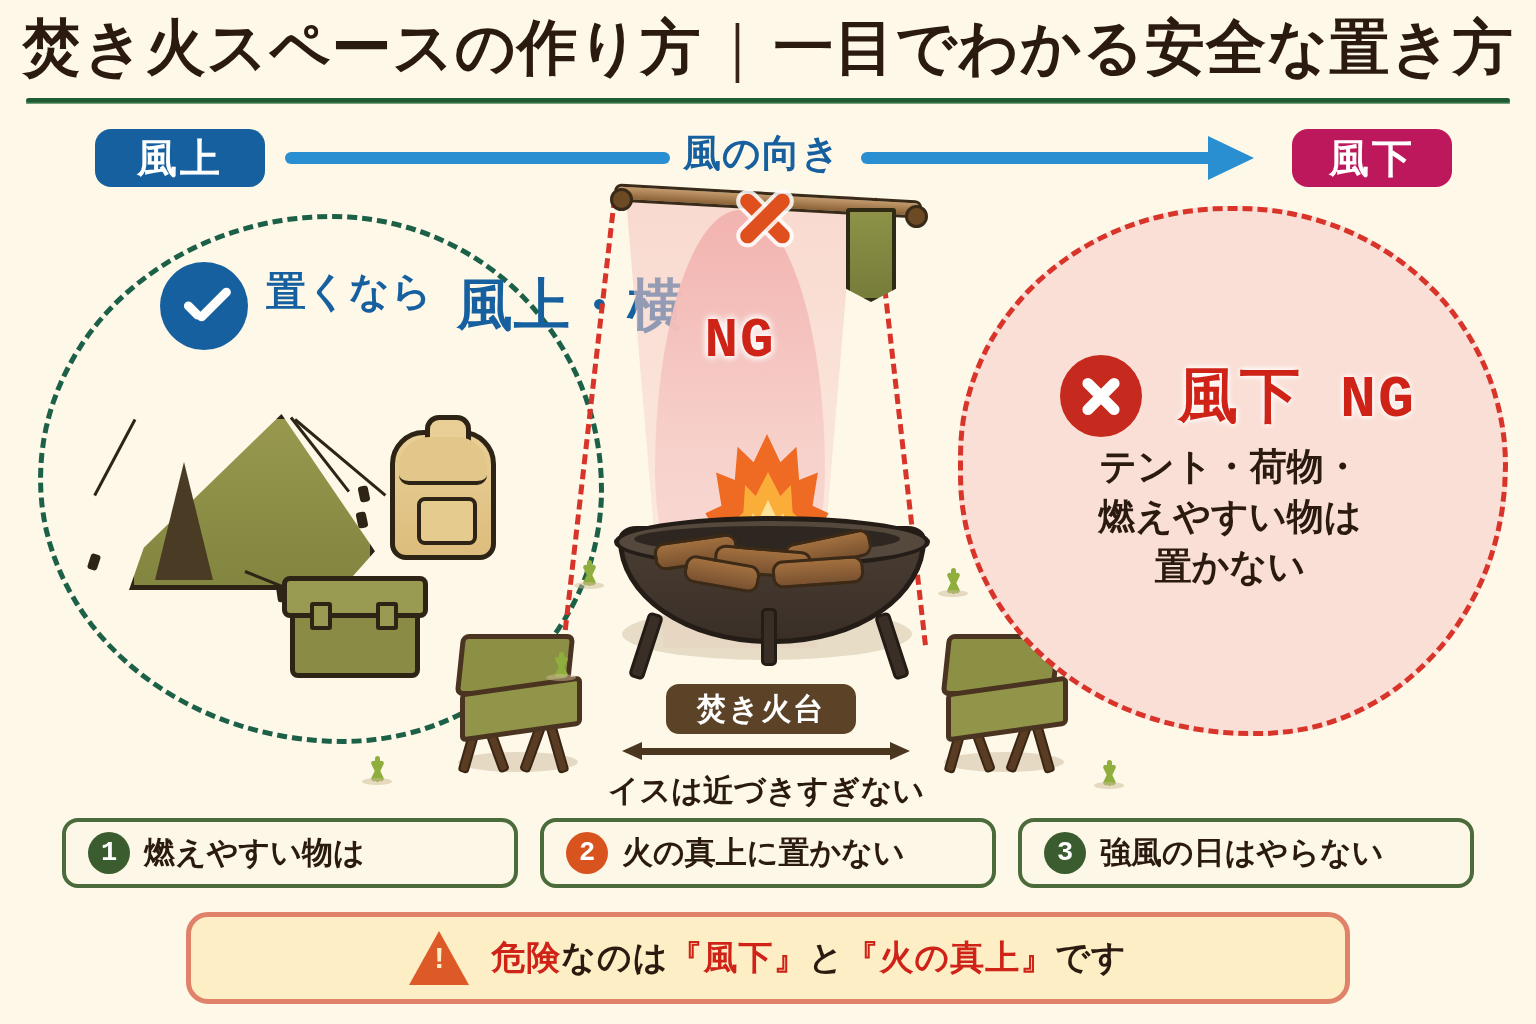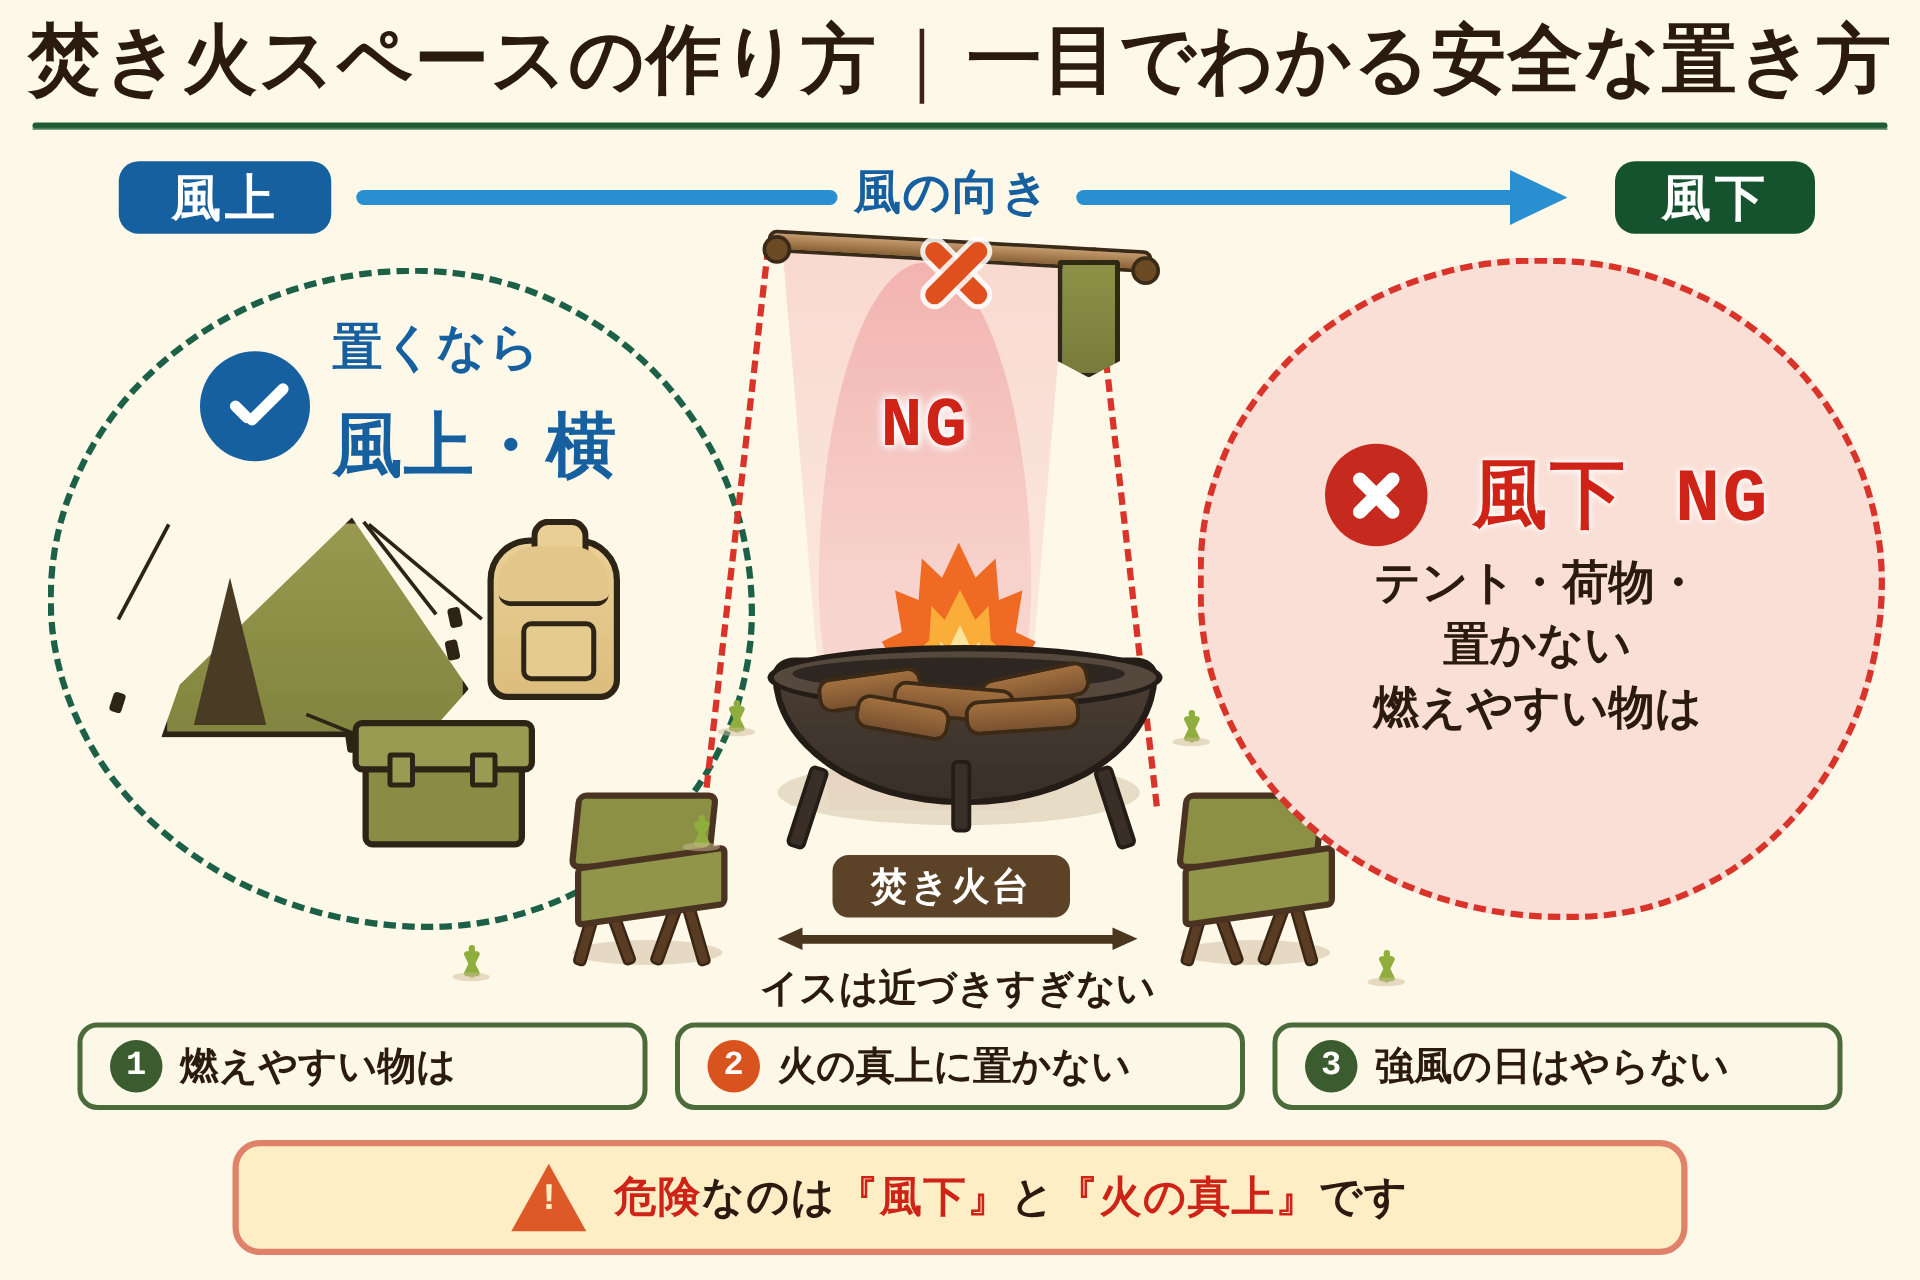--- a/index.html
+++ b/index.html
@@ -32,21 +32,21 @@
 
   
   .badge-wind{
     position:absolute;
     border-radius:16px;
     color:#fff;font-weight:bold;font-size:40px;
     display:flex;align-items:center;justify-content:center;
     letter-spacing:3px;
   }
   #windward-badge{left:95px;top:129px;width:170px;height:58px;background:#17609f;}
-  #leeward-badge{left:1292px;top:129px;width:160px;height:58px;background:#14532d;}
+  #leeward-badge{left:1292px;top:129px;width:160px;height:58px;background:#be185d;}
 
   .wind-line-left{
     position:absolute;left:285px;top:152px;width:385px;height:12px;
     background:#2a8fd0;border-radius:6px;
   }
   .wind-label{
     position:absolute;left:683px;top:128px;
     font-size:38px;font-weight:bold;color:#17609f;letter-spacing:1px;
     white-space:nowrap;
   }
@@ -75,21 +75,21 @@
     position:relative;flex:0 0 auto;
   }
   .check-circle::before{
     content:"";position:absolute;left:22px;top:44px;width:22px;height:9px;
     background:#fff;border-radius:5px;transform:rotate(45deg);
   }
   .check-circle::after{
     content:"";position:absolute;left:32px;top:38px;width:44px;height:9px;
     background:#fff;border-radius:5px;transform:rotate(-45deg);
   }
-  .ok-text{display:flex;flex-direction:column;line-height:1.0;gap:24px;}
+  .ok-text{display:flex;flex-direction:row;line-height:1.0;gap:24px;}
   .ok-text .l1{font-size:40px;font-weight:bold;color:#17609f;letter-spacing:1px;}
   .ok-text .l2{font-size:56px;font-weight:bold;color:#17609f;letter-spacing:1px;margin-top:6px;}
 
   
   .heat-cone{
     position:absolute;left:604px;top:196px;width:272px;height:452px;
     background:linear-gradient(to bottom, rgba(246,198,193,.62), rgba(250,222,216,.35));
     clip-path:polygon(8% 0%, 92% 0%, 78% 100%, 22% 100%);
   }
   .smoke-plume{
@@ -538,22 +538,22 @@
   <div class="zone-ng"></div>
   <div class="ng-head">
     <div class="x-circle">
         <i></i>
         <i></i>
       </div>
     <div class="ng-title">風下 NG</div>
   </div>
   <div class="ng-body">
     <div>テント・荷物・</div>
+    <div>燃えやすい物は</div>
     <div>置かない</div>
-    <div>燃えやすい物は</div>
   </div>
 
   <div class="rules">
     <div class="rule">
       <div class="num" style="background:#3b5c2e;">1</div>
       <div class="txt">燃えやすい物は</div>
     </div>
     <div class="rule">
       <div class="num" style="background:#d9531e;">2</div>
       <div class="txt">火の真上に置かない</div>

